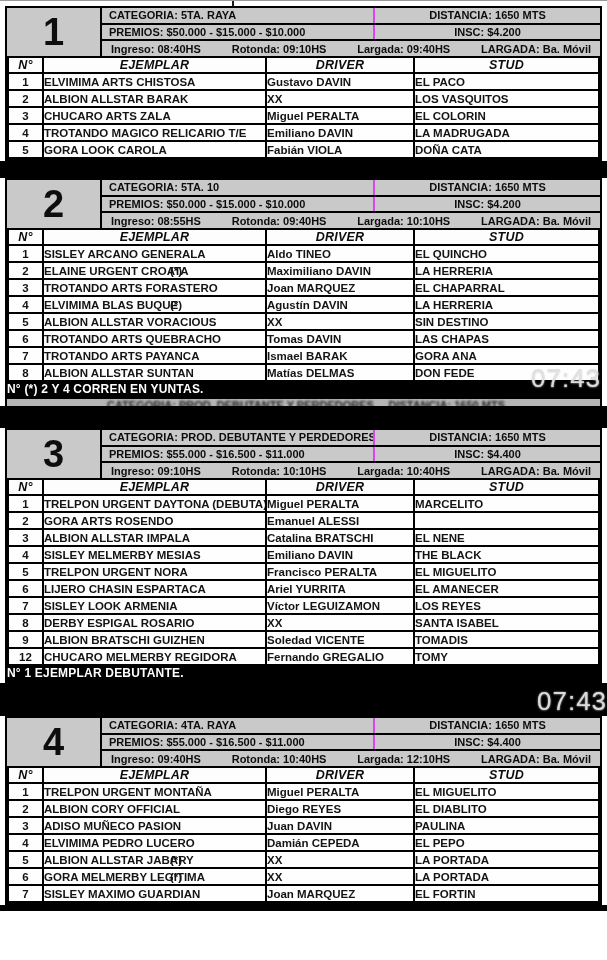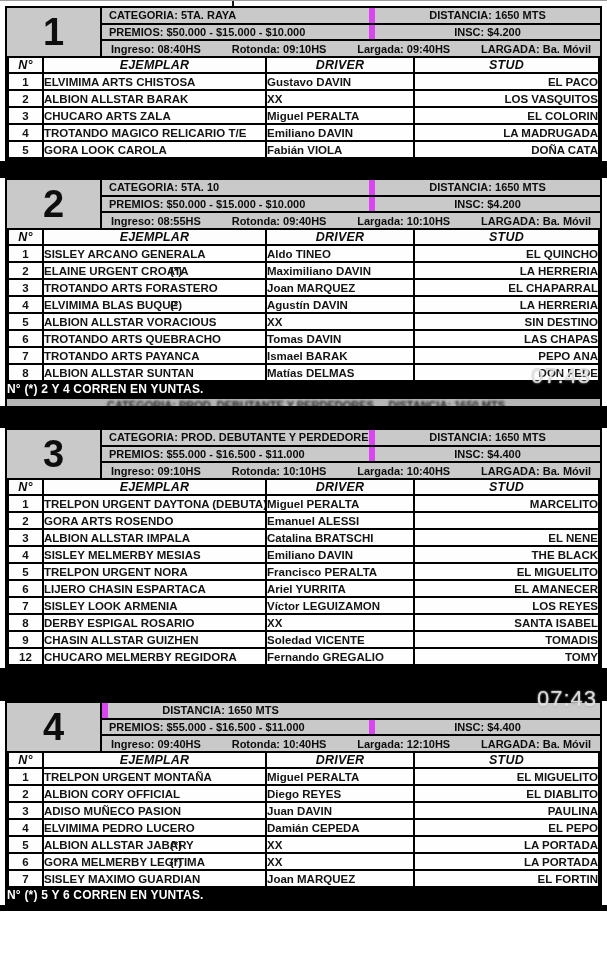--- a/index.html
+++ b/index.html
@@ -19,37 +19,37 @@
   .race-header{display:flex;background:#c9c9c9;height:48px;}
   .race-num{
     width:93px;border-right:2px solid #000;
     display:flex;align-items:center;justify-content:center;
     font-size:38px;font-weight:bold;color:#0d0d0d;line-height:1;
   }
   .race-header-lines{flex:1;display:flex;flex-direction:column;min-width:0;}
   .hline{flex:1;display:flex;align-items:stretch;border-bottom:2px solid #000;font-weight:bold;font-size:11px;color:#0d0d0d;}
   .hline:last-child{border-bottom:none;}
   .hline .left-txt{flex:1;display:flex;align-items:center;padding-left:7px;white-space:nowrap;overflow:hidden;}
-  .hline .right-cell{width:225px;border-left:6px solid #d946ef;display:flex;align-items:center;justify-content:center;white-space:nowrap;}
+  .hline .right-cell{width:225px;border-left:2px solid #d946ef;display:flex;align-items:center;justify-content:center;white-space:nowrap;}
   .hline.times{justify-content:space-between;padding:0 9px;}
   .hline.times span{display:flex;align-items:center;white-space:nowrap;}
 
   
   table.grid{width:100%;border-collapse:collapse;table-layout:fixed;background:#fff;}
   table.grid th, table.grid td{border:2px solid #000;padding:0;overflow:hidden;white-space:nowrap;}
   table.grid th{
     height:14px;font-size:12.5px;font-style:italic;font-weight:bold;text-align:center;
     color:#0d0d0d;background:#fdfdfd;letter-spacing:.2px;
   }
   table.grid td{height:15px;font-size:11.5px;font-weight:600;color:#141414;background:#fefefe;}
   col.c-num{width:35px;} col.c-ej{width:223px;} col.c-dr{width:148px;}
   td.c-num{text-align:center;font-weight:bold;}
   td.c-ej{padding-left:8px;position:relative;margin-top:13px;}
   td.c-dr{padding-left:8px;}
-  td.c-st{padding-left:8px;text-align:right;}
+  td.c-st{padding-left:8px;}
   .ej-marker{position:absolute;left:57%;top:0;height:100%;display:flex;align-items:center;font-weight:bold;}
 
   .race-footer{
     background:#000;color:#fff;font-weight:bold;font-size:12px;
     height:15px;line-height:15px;letter-spacing:.2px;
   }
 
   
   .gap{background:#000;}
   .gap-a{height:17px;}
@@ -60,21 +60,21 @@
   
   .partial-strip{margin:0 5px;height:7px;background:#b5b5b5;overflow:hidden;position:relative;border-left:2px solid #000;border-right:2px solid #000;}
   .partial-strip .ptxt{
     position:absolute;top:0;left:0;right:0;height:13px;
     display:flex;justify-content:space-between;padding:0 95px 0 100px;
     font-size:11px;font-weight:bold;color:#1c1c1c;filter:blur(1px);white-space:nowrap;
   }
 
   
   .timestamp{
-    position:absolute;font-size:22px;letter-spacing:1px;
+    position:absolute;font-size:26px;letter-spacing:1px;
     color:rgba(222,222,222,0.95);
     text-shadow:0 0 2px rgba(255,255,255,0.75), 0 1px 2px rgba(90,90,90,0.35);
     font-weight:normal;z-index:5;
   }
   #ts1{left:531px;top:363px;}
   #ts2{left:537px;top:686px;}
 </style>
 </head>
 <body>
 
@@ -263,21 +263,21 @@
     <td class="c-dr">Tomas DAVIN</td>
     <td class="c-st">LAS CHAPAS</td>
   </tr>
             <tr>
     <td class="c-num">7</td>
     <td class="c-ej">
       <span class="ej-name">TROTANDO ARTS PAYANCA</span>
       <span class="ej-marker"></span>
     </td>
     <td class="c-dr">Ismael BARAK</td>
-    <td class="c-st">PEPO ANA</td>
+    <td class="c-st">GORA ANA</td>
   </tr>
             <tr>
     <td class="c-num">8</td>
     <td class="c-ej">
       <span class="ej-name">ALBION ALLSTAR SUNTAN</span>
       <span class="ej-marker"></span>
     </td>
     <td class="c-dr">Matías DELMAS</td>
     <td class="c-st">DON FEDE</td>
   </tr>
@@ -400,46 +400,48 @@
     <td class="c-ej">
       <span class="ej-name">DERBY ESPIGAL ROSARIO</span>
       <span class="ej-marker"></span>
     </td>
     <td class="c-dr">XX</td>
     <td class="c-st">SANTA ISABEL</td>
   </tr>
             <tr>
     <td class="c-num">9</td>
     <td class="c-ej">
-      <span class="ej-name">CHASIN ALLSTAR GUIZHEN</span>
+      <span class="ej-name">ALBION BRATSCHI GUIZHEN</span>
       <span class="ej-marker"></span>
     </td>
     <td class="c-dr">Soledad VICENTE</td>
     <td class="c-st">TOMADIS</td>
   </tr>
             <tr>
     <td class="c-num">12</td>
     <td class="c-ej">
       <span class="ej-name">CHUCARO MELMERBY REGIDORA</span>
       <span class="ej-marker"></span>
     </td>
     <td class="c-dr">Fernando GREGALIO</td>
     <td class="c-st">TOMY</td>
   </tr>
           </tbody>
     </table>
+    <div class="race-footer">N° 1 EJEMPLAR DEBUTANTE.</div>
   </section>
     </div>
   <div class="gap gap-c"></div>
   <div id="slot-race-3">
       <section class="race">
     <div class="race-header">
       <div class="race-num">4</div>
       <div class="race-header-lines">
         <div class="hline">
+          <span class="left-txt">CATEGORIA: 4TA. RAYA</span>
           <span class="right-cell">DISTANCIA: 1650 MTS</span>
         </div>
         <div class="hline">
           <span class="left-txt">PREMIOS: $55.000 - $16.500 - $11.000</span>
           <span class="right-cell">INSC: $4.400</span>
         </div>
         <div class="hline times">
           <span>Ingreso: 09:40HS</span>
           <span>Rotonda: 10:40HS</span>
           <span>Largada: 12:10HS</span>
@@ -521,20 +523,19 @@
     <td class="c-num">7</td>
     <td class="c-ej">
       <span class="ej-name">SISLEY MAXIMO GUARDIAN</span>
       <span class="ej-marker"></span>
     </td>
     <td class="c-dr">Joan MARQUEZ</td>
     <td class="c-st">EL FORTIN</td>
   </tr>
           </tbody>
     </table>
-    <div class="race-footer">N° (*) 5 Y 6 CORREN EN YUNTAS.</div>
   </section>
     </div>
   <div class="gap gap-end"></div>
 
   <div class="timestamp" id="ts1">07:43</div>
   <div class="timestamp" id="ts2">07:43</div>
 </div>
 
 </body></html>

